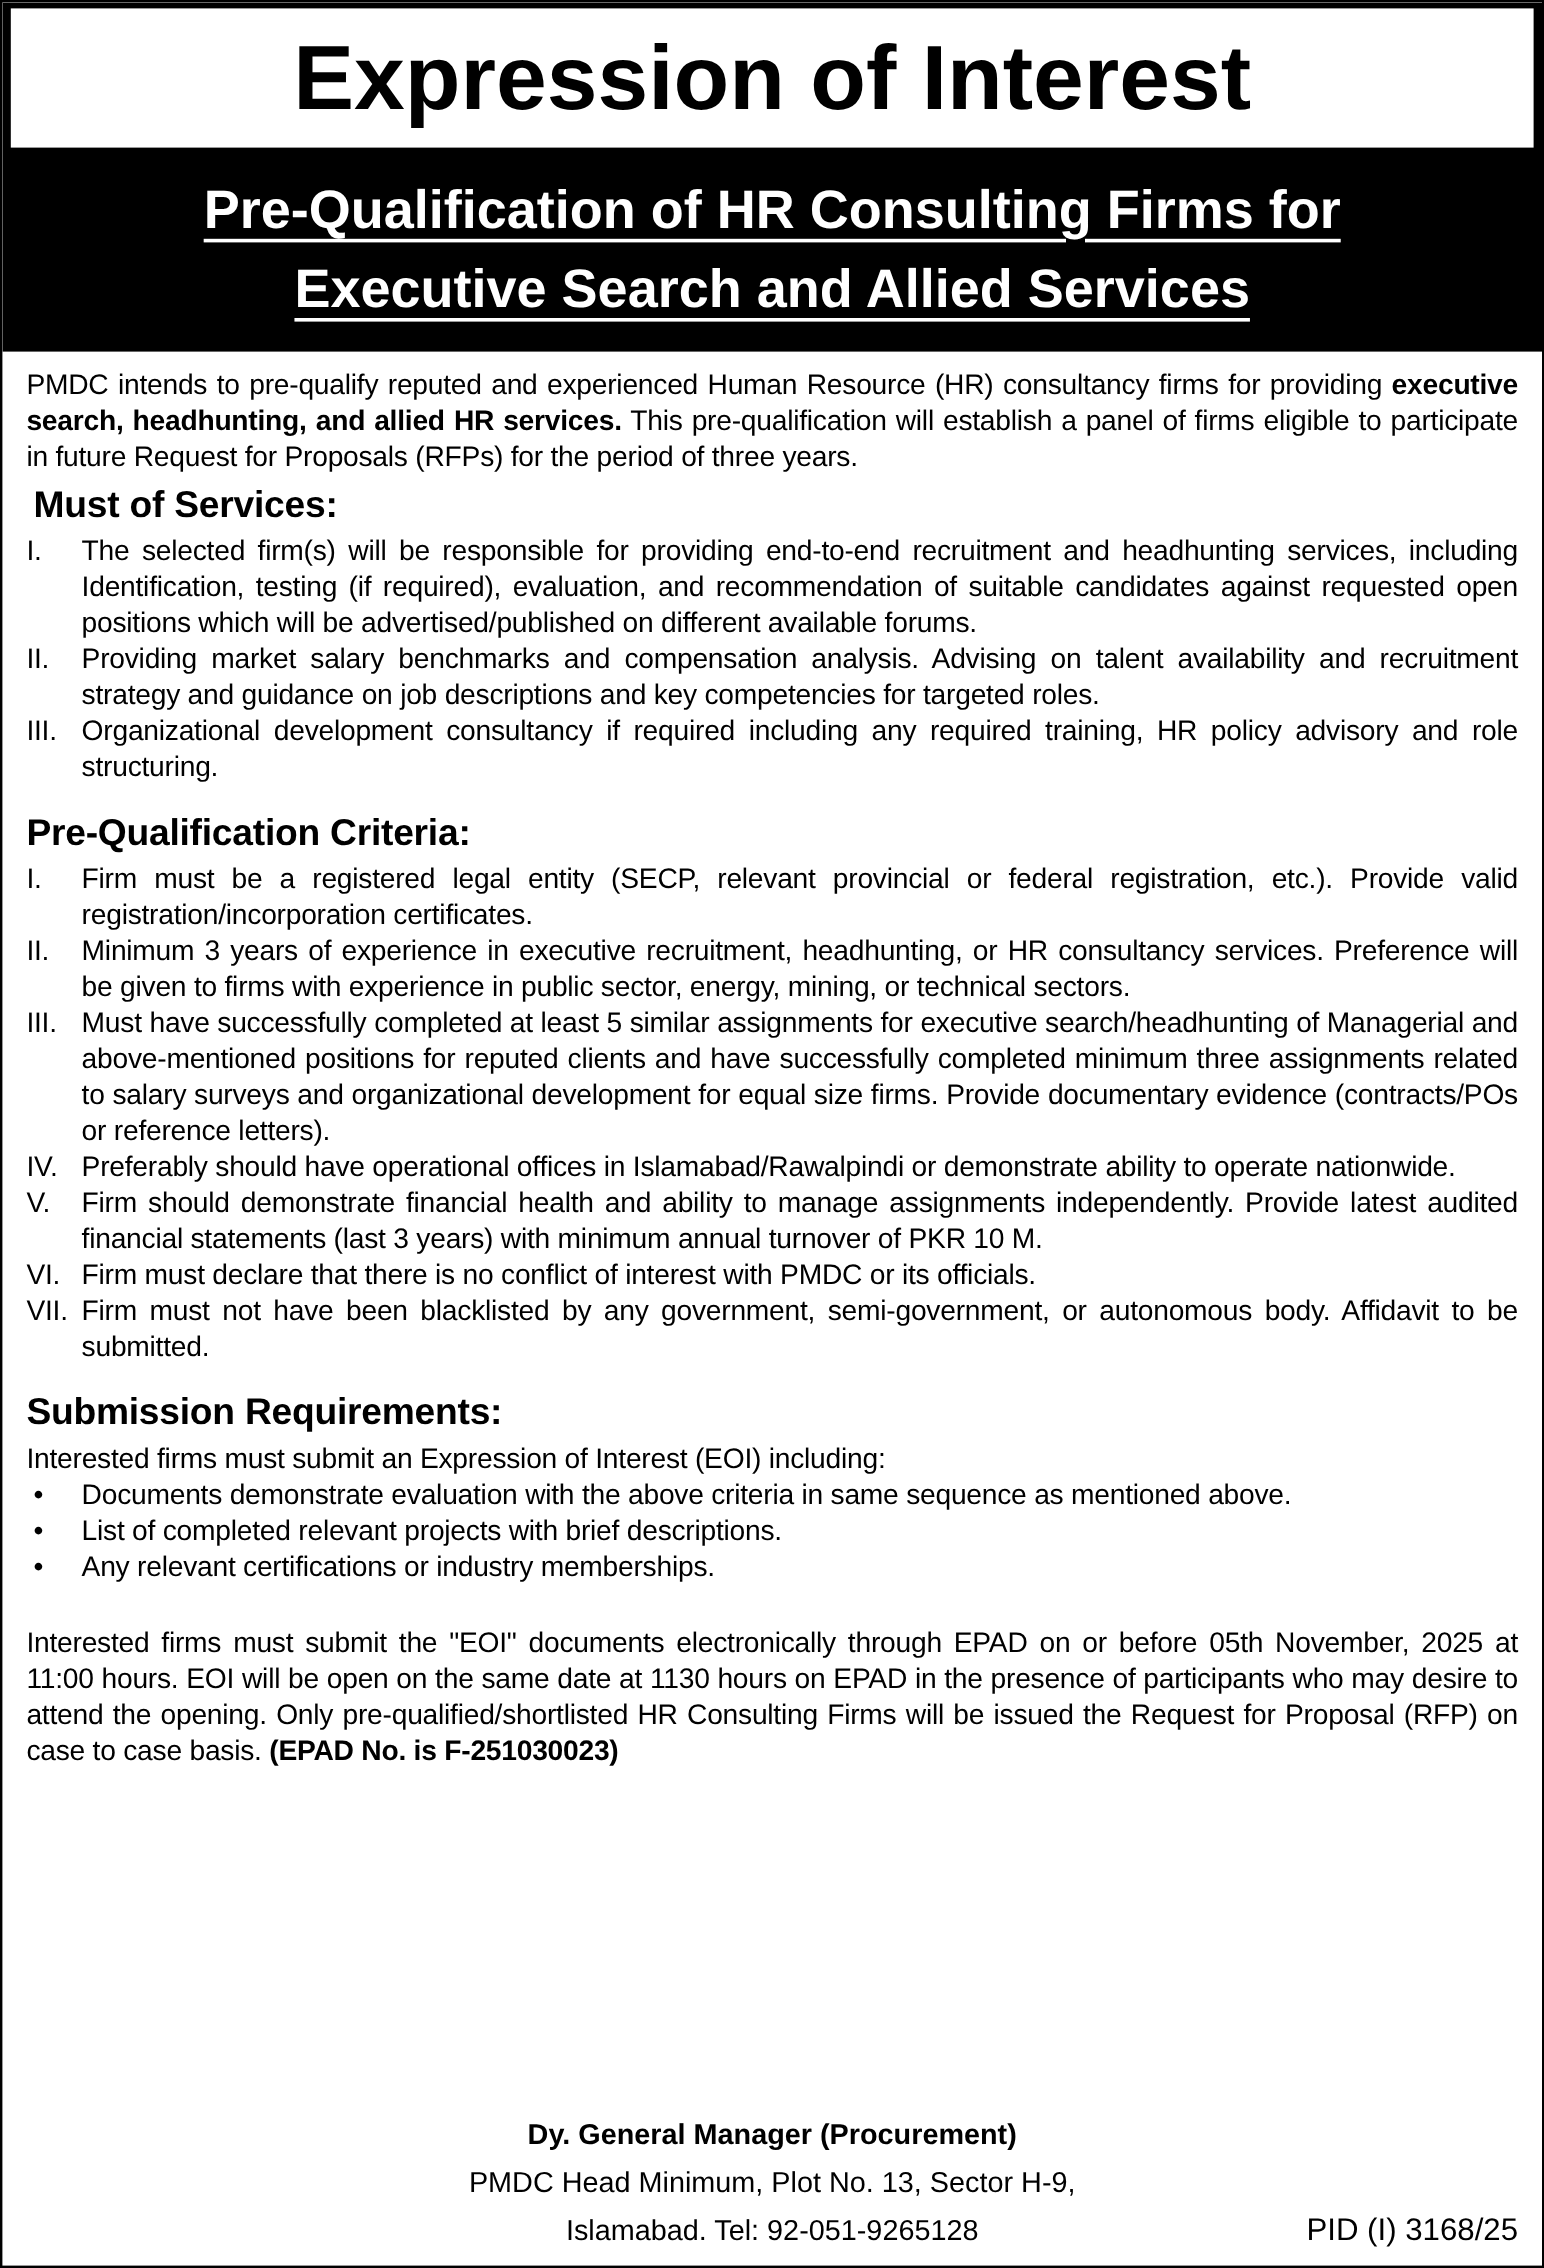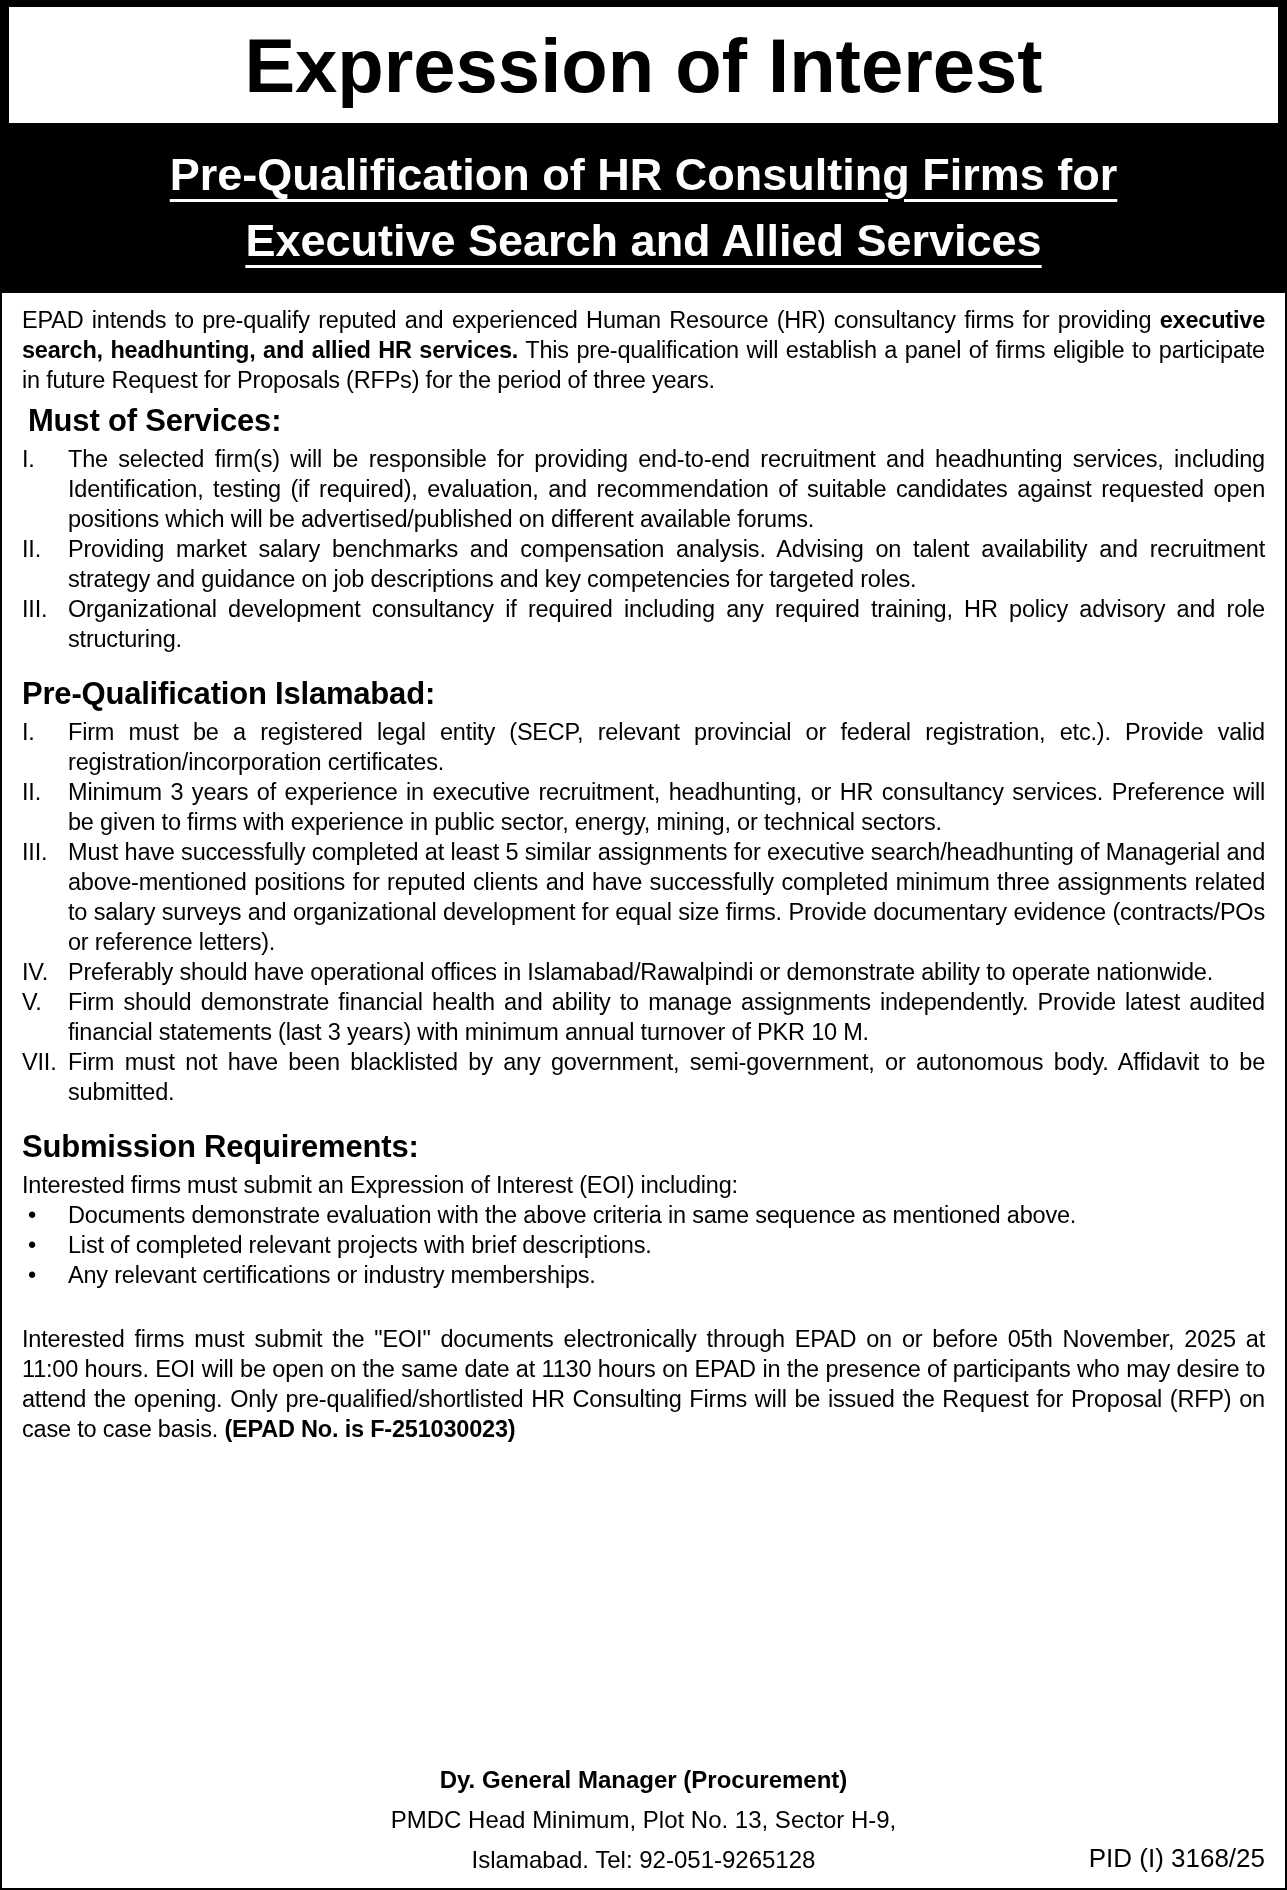--- a/index.html
+++ b/index.html
@@ -111,40 +111,40 @@
       <div class="main-title">Expression of Interest</div>
     </div>
     <div class="banner">
       <div class="banner-line">Pre-Qualification of HR Consulting Firms for</div>
       <div class="banner-line">Executive Search and Allied Services</div>
     </div>
   </div>
 
   <div class="content">
 
-    <p class="para intro"><span>EPAD intends to pre-qualify reputed and experienced Human Resource (HR) consultancy firms for providing </span><span class="bold">executive search, headhunting, and allied HR services.</span><span> This pre-qualification will establish a panel of firms eligible to participate in future Request for Proposals (RFPs) for the period of three years.</span></p>
+    <p class="para intro"><span>PMDC intends to pre-qualify reputed and experienced Human Resource (HR) consultancy firms for providing </span><span class="bold">executive search, headhunting, and allied HR services.</span><span> This pre-qualification will establish a panel of firms eligible to participate in future Request for Proposals (RFPs) for the period of three years.</span></p>
 
     <div class="section-heading first">Must of Services:</div>
 
     <div class="rlist">
       <div class="row">
         <div class="num">I.</div>
         <div class="txt">The selected firm(s) will be responsible for providing end-to-end recruitment and headhunting services, including Identification, testing (if required), evaluation, and recommendation of suitable candidates against requested open positions which will be advertised/published on different available forums.</div>
       </div>
       <div class="row">
         <div class="num">II.</div>
         <div class="txt">Providing market salary benchmarks and compensation analysis. Advising on talent availability and recruitment strategy and guidance on job descriptions and key competencies for targeted roles.</div>
       </div>
       <div class="row">
         <div class="num">III.</div>
         <div class="txt">Organizational development consultancy if required including any required training, HR policy advisory and role structuring.</div>
       </div>
     </div>
 
-    <div class="section-heading">Pre-Qualification Islamabad:</div>
+    <div class="section-heading">Pre-Qualification Criteria:</div>
 
     <div class="rlist">
       <div class="row">
         <div class="num">I.</div>
         <div class="txt">Firm must be a registered legal entity (SECP, relevant provincial or federal registration, etc.). Provide valid registration/incorporation certificates.</div>
       </div>
       <div class="row">
         <div class="num">II.</div>
         <div class="txt">Minimum 3 years of experience in executive recruitment, headhunting, or HR consultancy services. Preference will be given to firms with experience in public sector, energy, mining, or technical sectors.</div>
       </div>
@@ -152,20 +152,24 @@
         <div class="num">III.</div>
         <div class="txt">Must have successfully completed at least 5 similar assignments for executive search/headhunting of Managerial and above-mentioned positions for reputed clients and have successfully completed minimum three assignments related to salary surveys and organizational development for equal size firms. Provide documentary evidence (contracts/POs or reference letters).</div>
       </div>
       <div class="row">
         <div class="num">IV.</div>
         <div class="txt">Preferably should have operational offices in Islamabad/Rawalpindi or demonstrate ability to operate nationwide.</div>
       </div>
       <div class="row">
         <div class="num">V.</div>
         <div class="txt">Firm should demonstrate financial health and ability to manage assignments independently. Provide latest audited financial statements (last 3 years) with minimum annual turnover of PKR 10 M.</div>
+      </div>
+      <div class="row">
+        <div class="num">VI.</div>
+        <div class="txt">Firm must declare that there is no conflict of interest with PMDC or its officials.</div>
       </div>
       <div class="row">
         <div class="num">VII.</div>
         <div class="txt">Firm must not have been blacklisted by any government, semi-government, or autonomous body. Affidavit to be submitted.</div>
       </div>
     </div>
 
     <div class="section-heading">Submission Requirements:</div>
 
     <p class="para">Interested firms must submit an Expression of Interest (EOI) including:</p>

